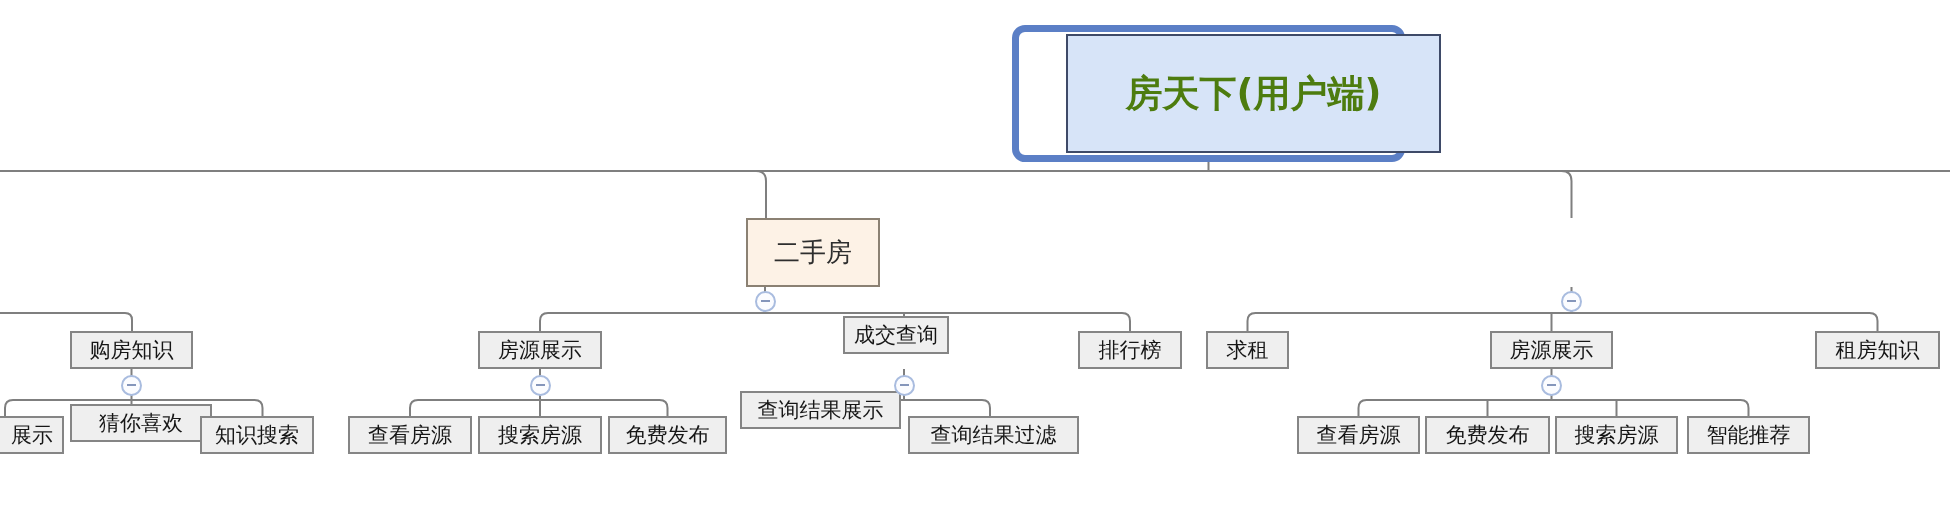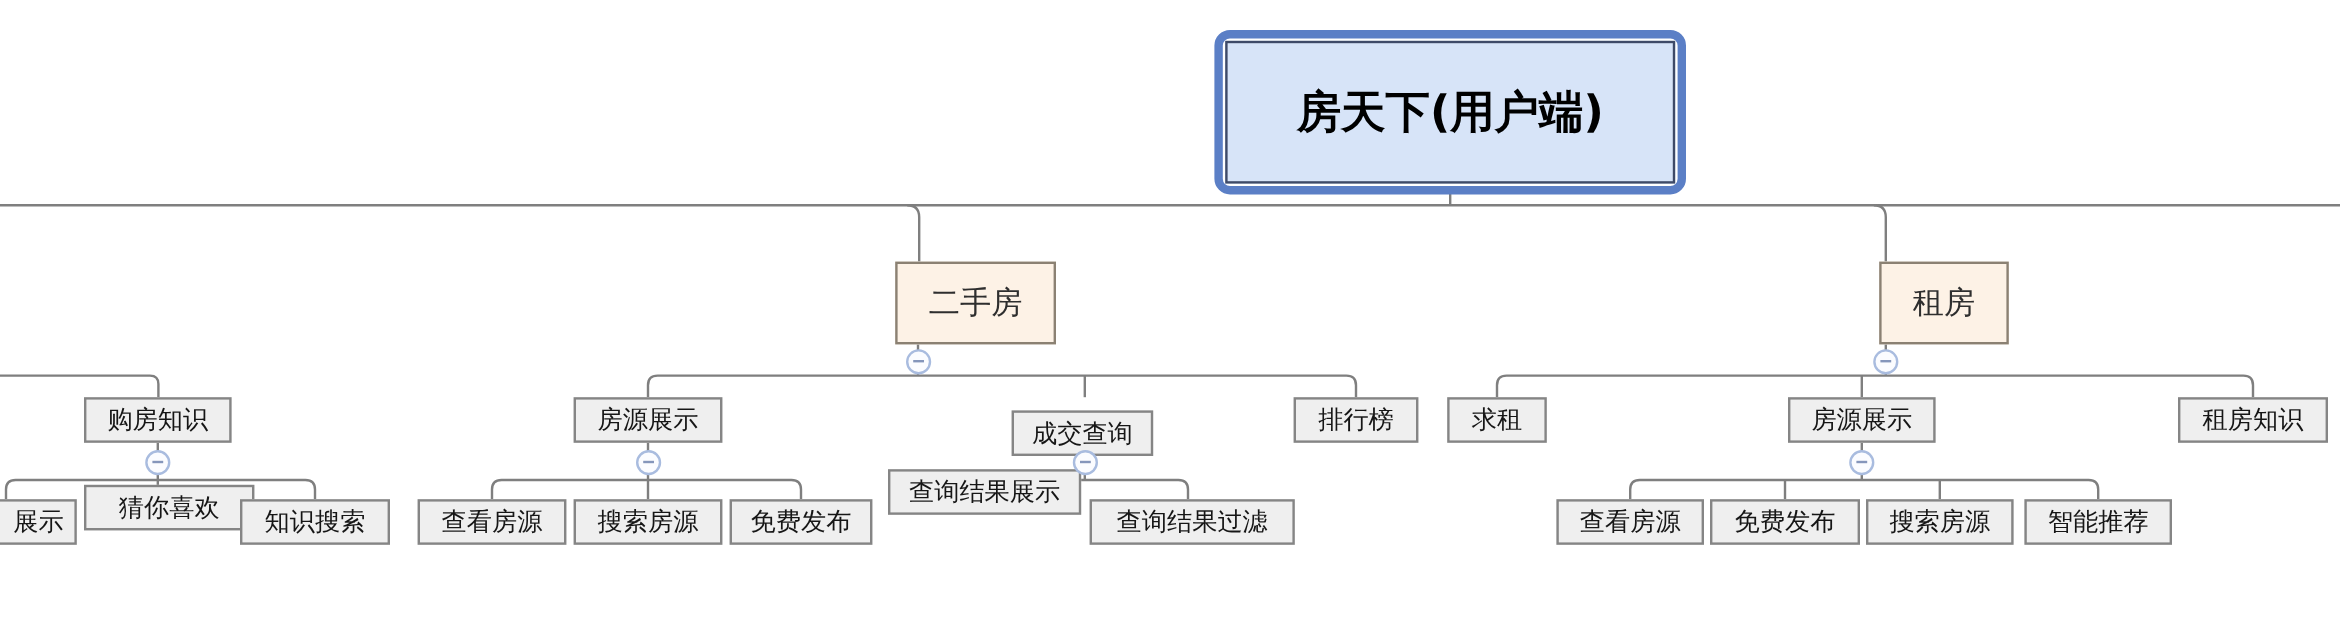--- a/index.html
+++ b/index.html
@@ -42,22 +42,23 @@
     border-radius:13px;
     background:#ffffff;
     padding:2px;
   }
   .root-box{
     width:100%;height:100%;
     box-sizing:border-box;
     border:2px solid #3e4a68;
     background:#d7e4f8;
     display:flex;align-items:center;justify-content:center;
-    font-size:37px;font-weight:bold;color:#000000;
+    font-size:37px;font-weight:bold;color:#4d7c0f;
     white-space:nowrap;
+    margin-left:45px;
   }
   .collapse{
     position:absolute;
     width:21px;height:21px;
     box-sizing:border-box;
     border:2px solid #a9bcdf;
     border-radius:50%;
     background:#fbfcff;
     display:flex;align-items:center;justify-content:center;
   }
@@ -104,33 +105,32 @@
       <path d="M1487.5,400 V416"></path>
       <path d="M1616.5,400 V416"></path>
     </g>
   </svg>
 
   <div class="root-ring">
     <div class="root-box">房天下(用户端)</div>
   </div>
 
   <div class="node n2" style="left:698px;top:218px;width:134px;">二手房</div>
-  <div class="node n2" style="left:1518px;top:218px;width:108px;">租房</div>
 
   <div class="node" style="left:70px;top:331px;width:123px;">购房知识</div>
   <div class="node" style="left:478px;top:331px;width:124px;">房源展示</div>
-  <div class="node" style="left:843px;top:342px;width:118px;">成交查询</div>
+  <div class="node" style="left:843px;top:316px;width:106px;">成交查询</div>
   <div class="node" style="left:1078px;top:331px;width:104px;">排行榜</div>
   <div class="node" style="left:1206px;top:331px;width:83px;text-align:center;">求租</div>
   <div class="node" style="left:1490px;top:331px;width:123px;">房源展示</div>
   <div class="node" style="left:1815px;top:331px;width:125px;">租房知识</div>
 
   <div class="node cut" style="left:-58px;top:416px;width:122px;">展示</div>
   <div class="node" style="left:70px;top:404px;width:142px;">猜你喜欢</div>
-  <div class="node" style="left:200px;top:416px;width:125px;">知识搜索</div>
+  <div class="node" style="left:200px;top:416px;width:114px;">知识搜索</div>
 
   <div class="node" style="left:348px;top:416px;width:124px;">查看房源</div>
   <div class="node" style="left:478px;top:416px;width:124px;">搜索房源</div>
   <div class="node" style="left:608px;top:416px;width:119px;">免费发布</div>
 
   <div class="node" style="left:740px;top:391px;width:161px;">查询结果展示</div>
   <div class="node" style="left:908px;top:416px;width:171px;">查询结果过滤</div>
 
   <div class="node" style="left:1297px;top:416px;width:123px;">查看房源</div>
   <div class="node" style="left:1425px;top:416px;width:125px;">免费发布</div>

